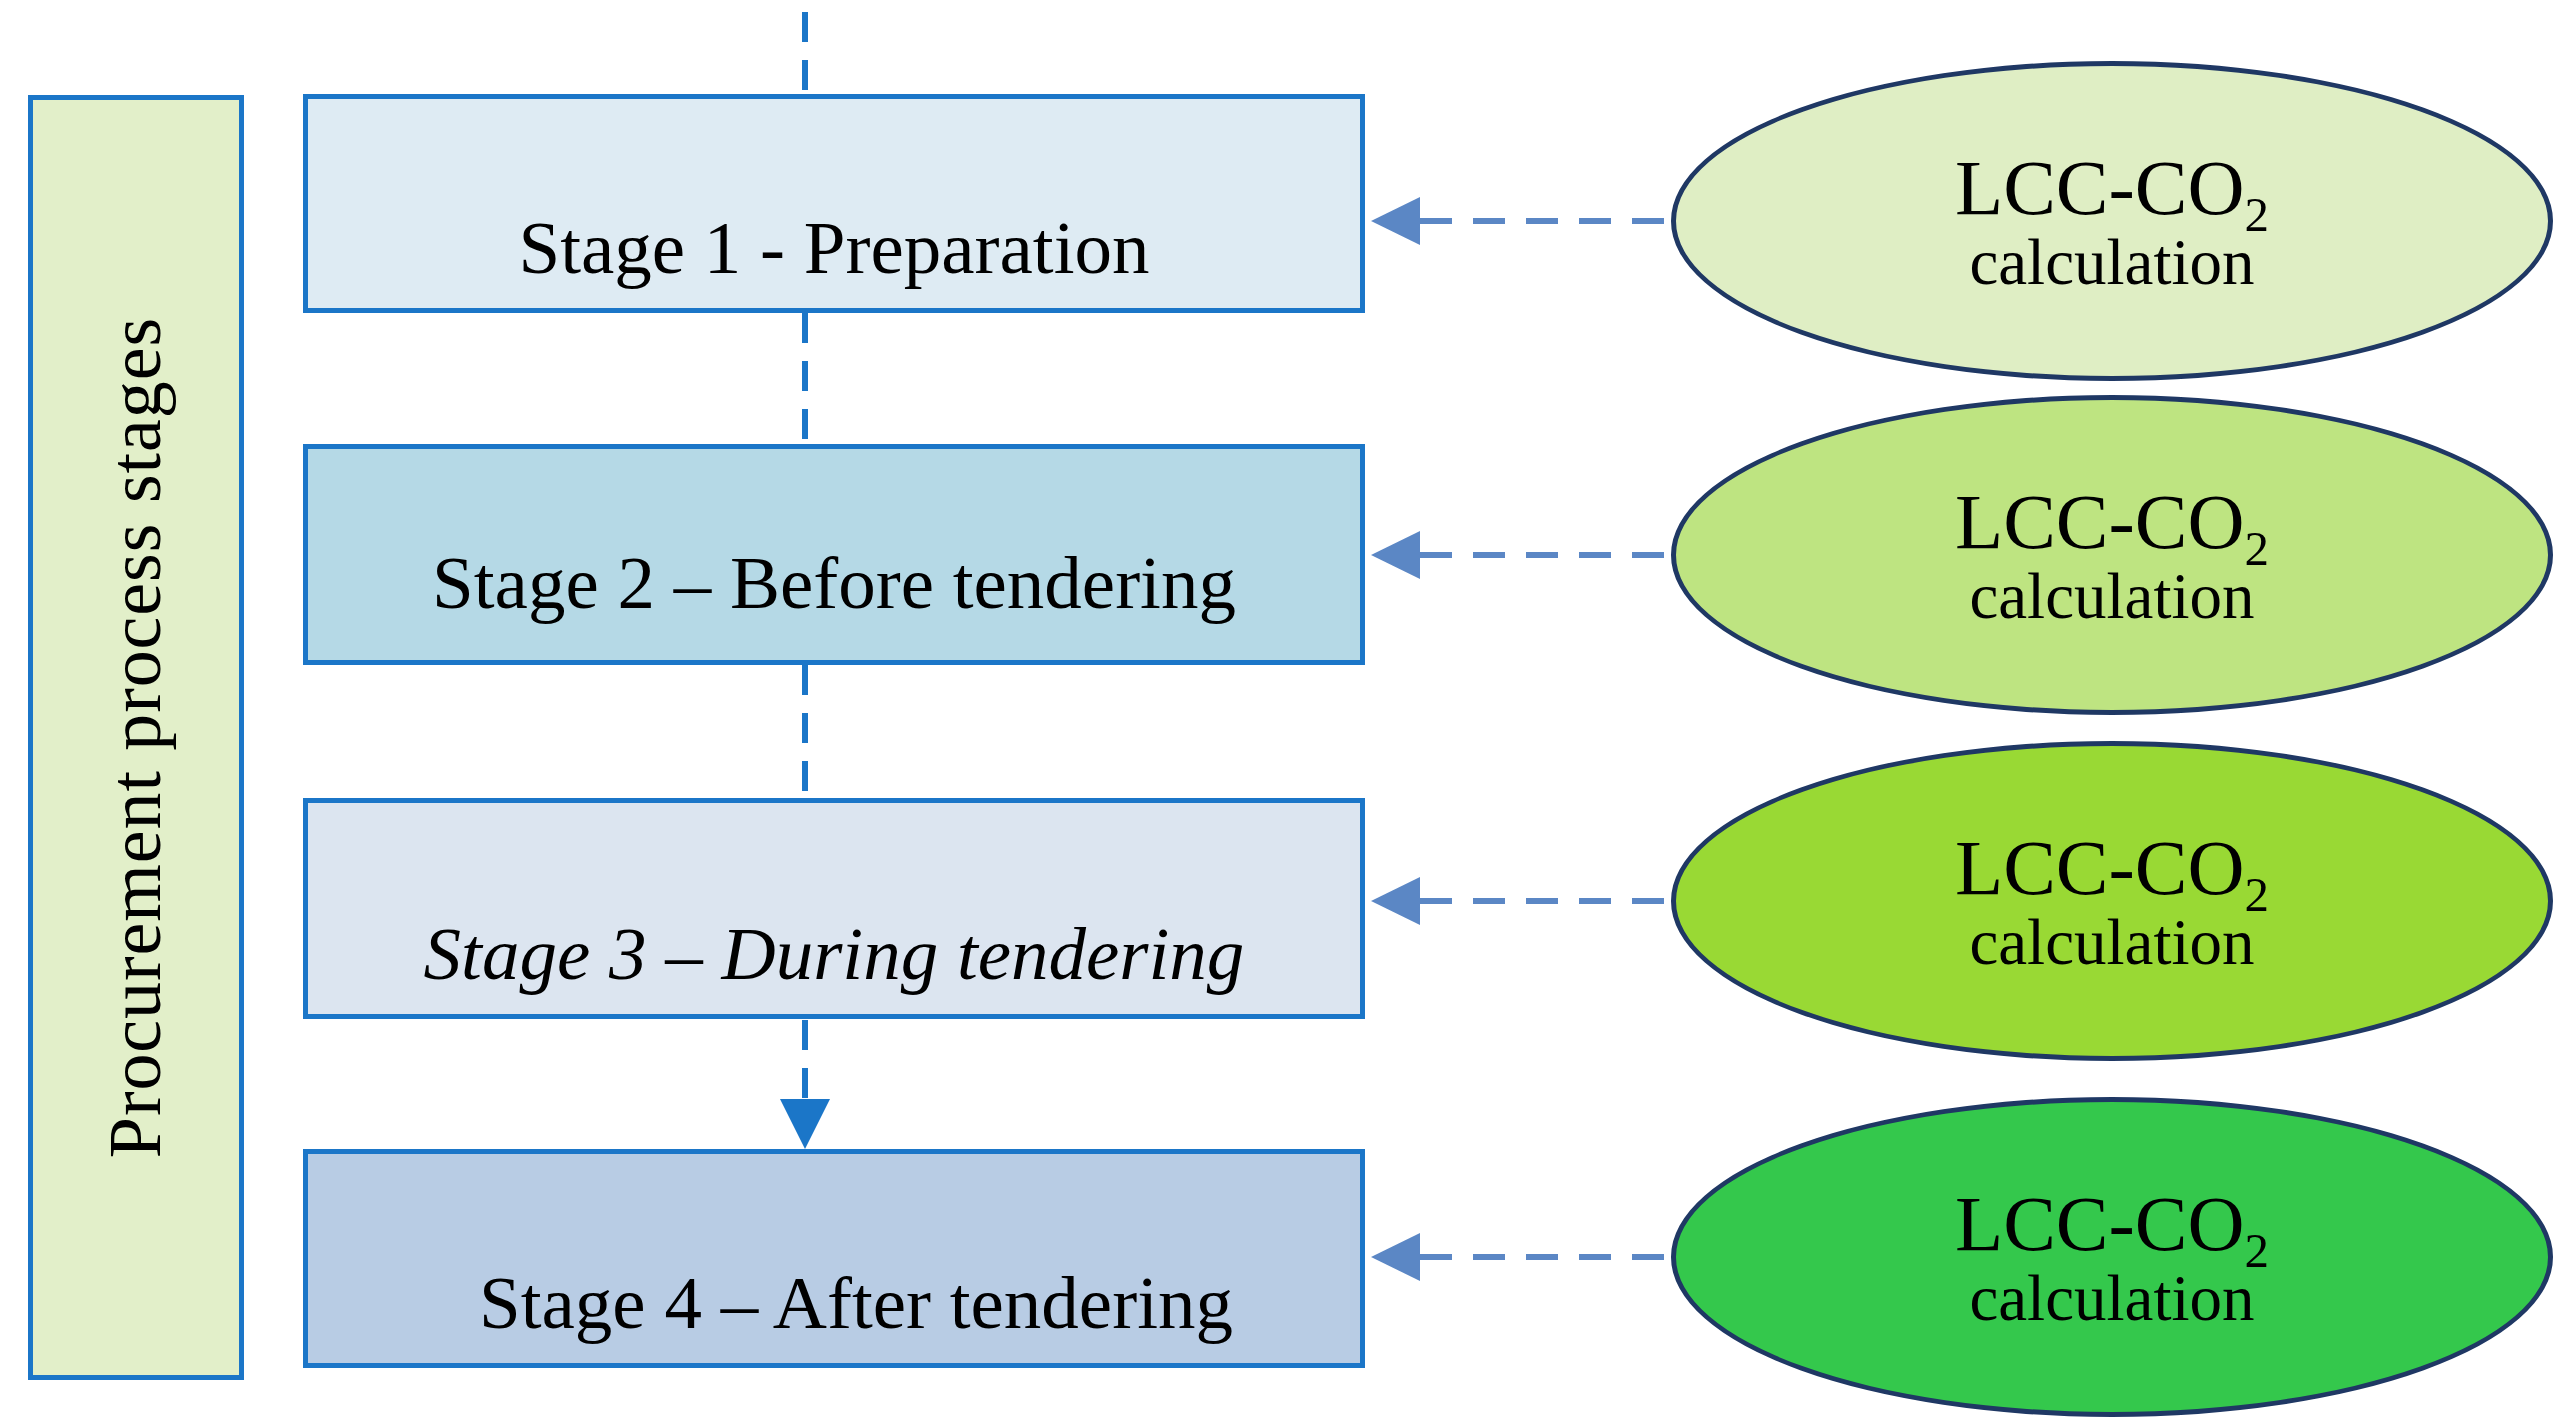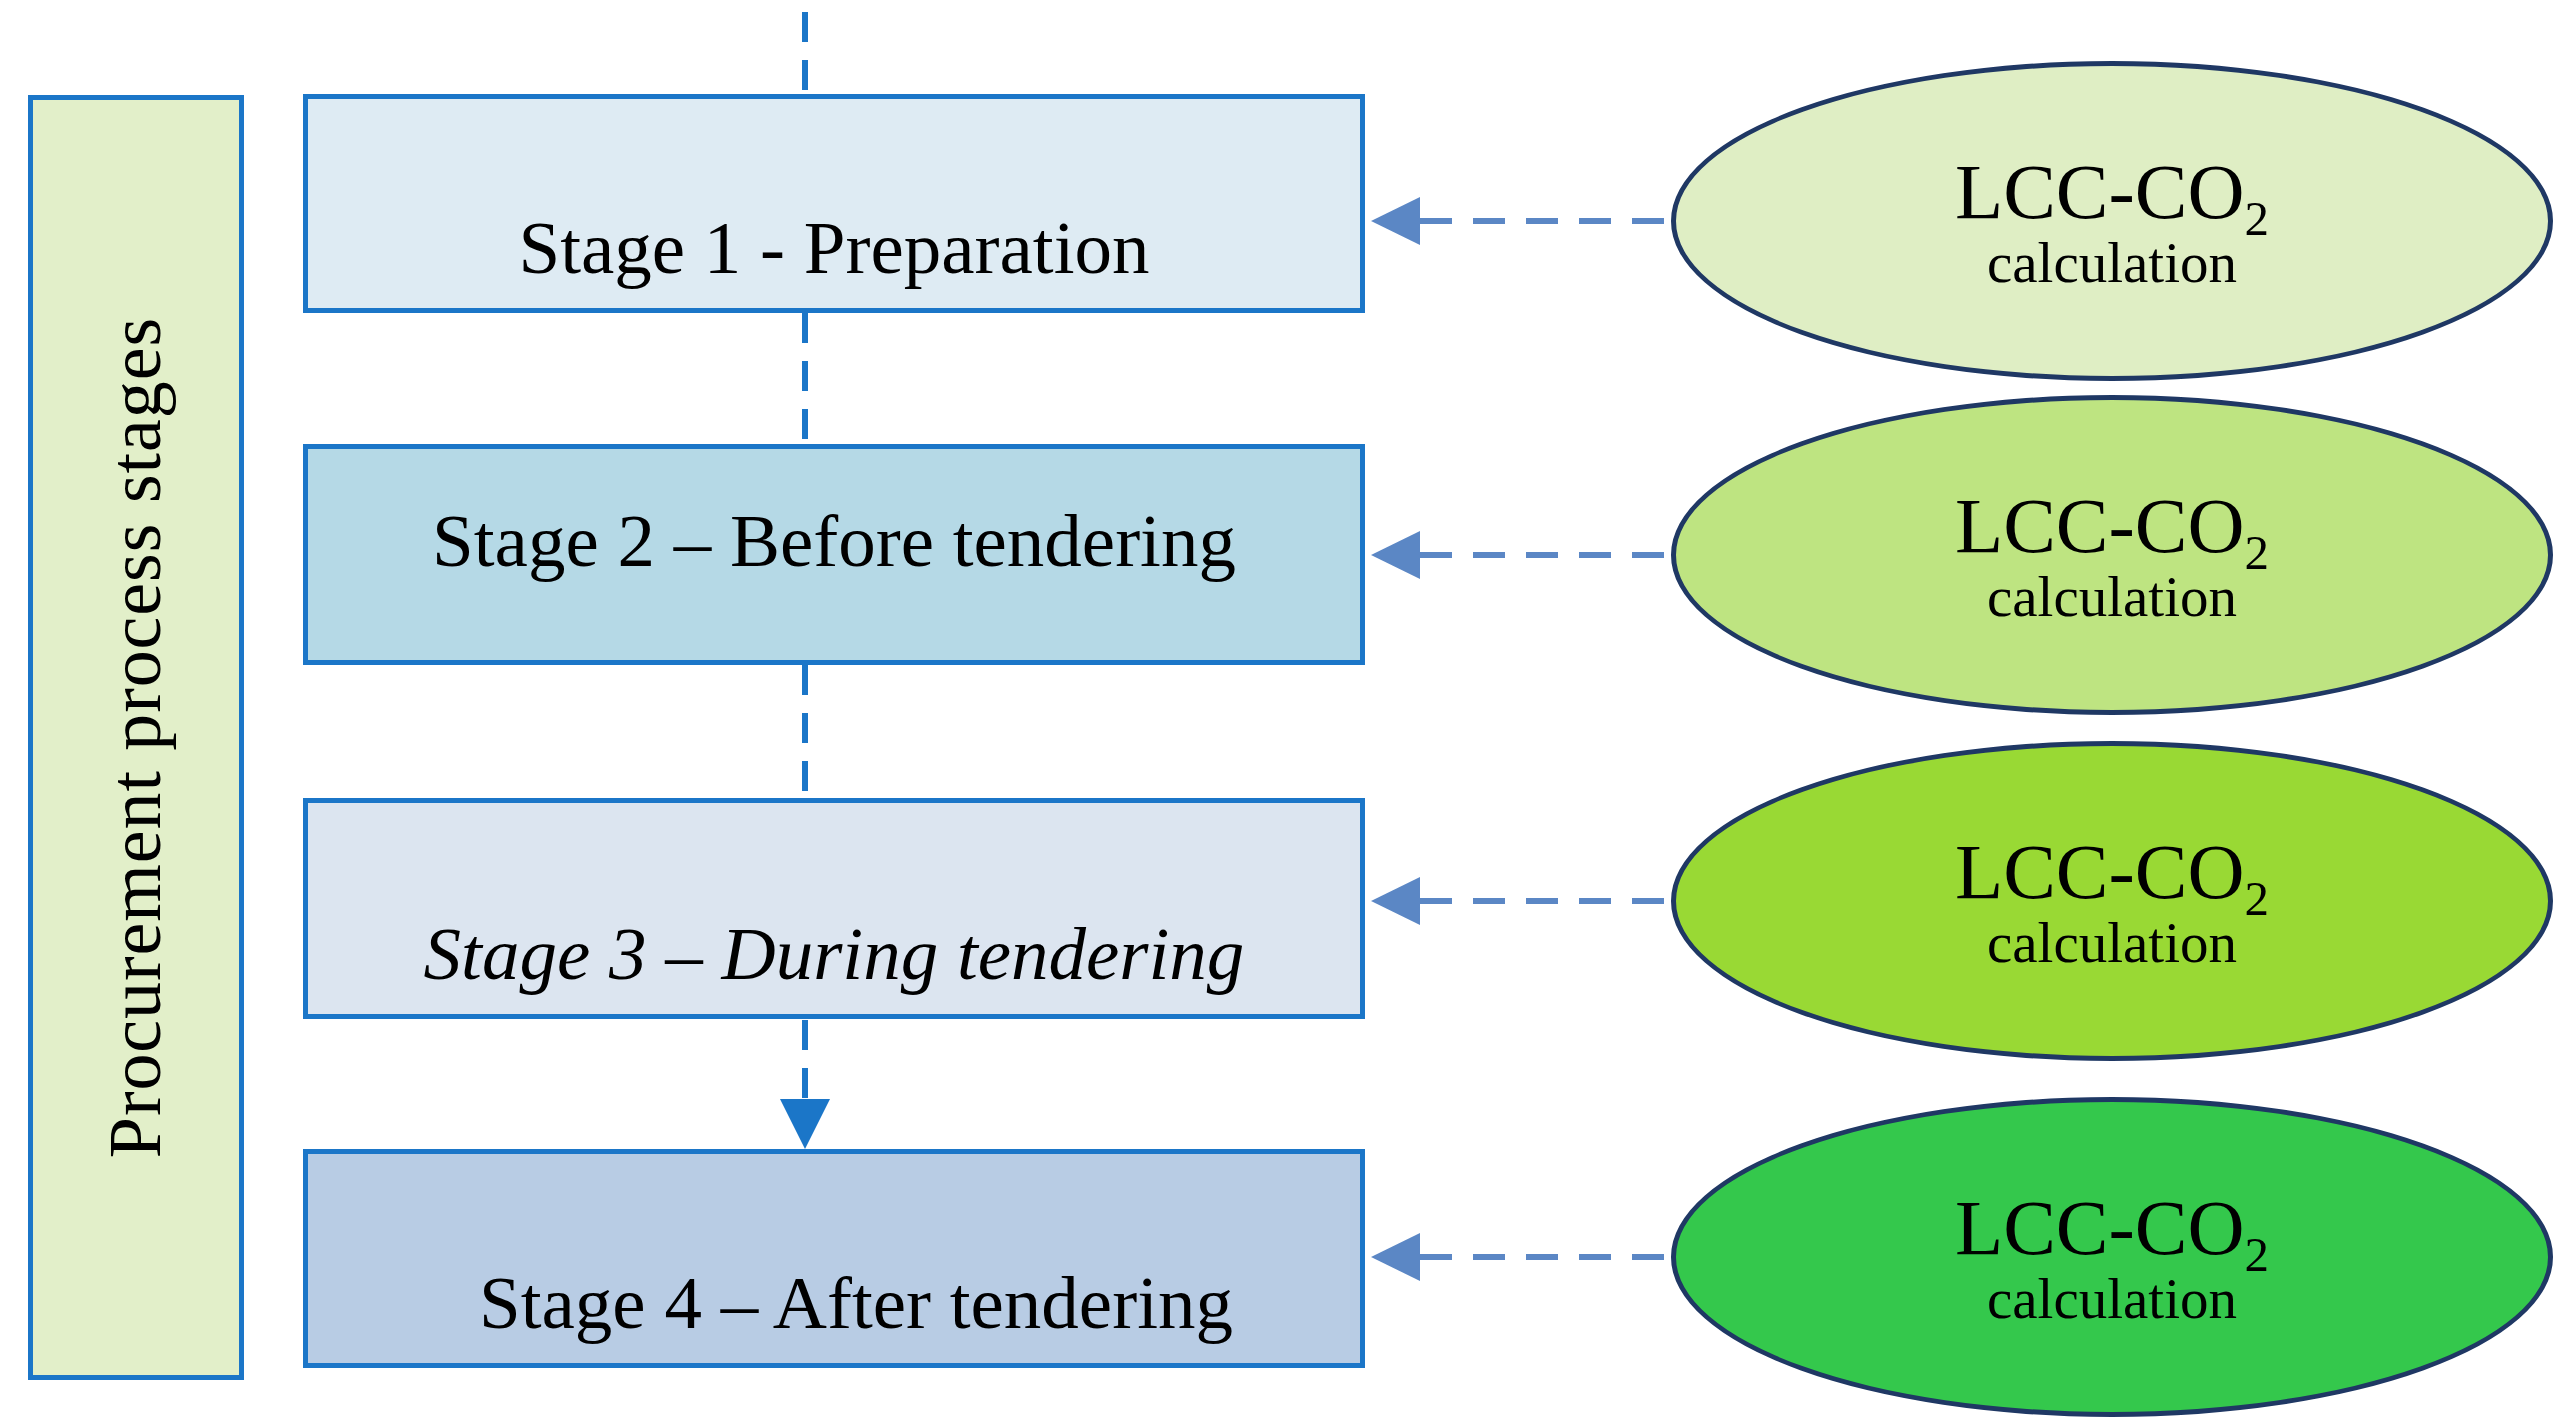--- a/index.html
+++ b/index.html
@@ -29,40 +29,40 @@
   
   .stage-box{
     position:absolute;left:303px;width:1062px;height:219px;
     border:5.3px solid var(--box-border);
     box-sizing:border-box;
     display:flex;align-items:flex-end;justify-content:center;
     font-size:75px;
     padding-bottom:17.5px;
   }
   .stage-1{top:94px;}
-  .stage-2{top:444px;height:221px;padding-bottom:76px;}
+  .stage-2{top:444px;height:221px;padding-bottom:34px;}
   .stage-3{top:798px;height:221px;}
   .stage-4{top:1149px;}
 
   
   .ellipse{
     position:absolute;left:1671px;width:882px;height:320px;
     border:5.3px solid var(--ellipse-border);
     border-radius:50%;
     box-sizing:border-box;
     display:flex;flex-direction:column;align-items:center;justify-content:center;
     text-align:center;
   }
   .ellipse-1{top:61px;}
   .ellipse-2{top:395px;}
   .ellipse-3{top:741px;}
   .ellipse-4{top:1097px;}
   .ellipse .etitle{font-size:79px;line-height:1.05;}
   .ellipse .etitle sub{font-size:0.62em;line-height:0;}
-  .ellipse .esub{font-size:57px;line-height:1.0;}
+  .ellipse .esub{font-size:65px;line-height:1.0;}
 
   
   .vseg{
     position:absolute;left:802px;width:6.1px;
     background:repeating-linear-gradient(to bottom, var(--line) 0 30px, transparent 30px 48px);
   }
   .vseg-top{top:12.3px;height:82px;}
   .vseg-1{top:313px;height:131px;}
   .vseg-2{top:665px;height:133px;}
   .vseg-3{top:1020px;height:81px;}

